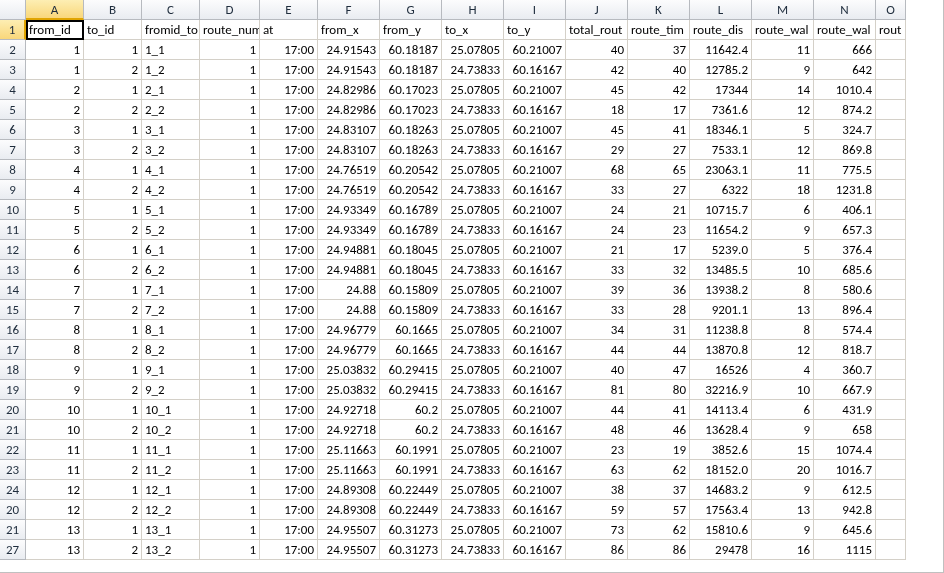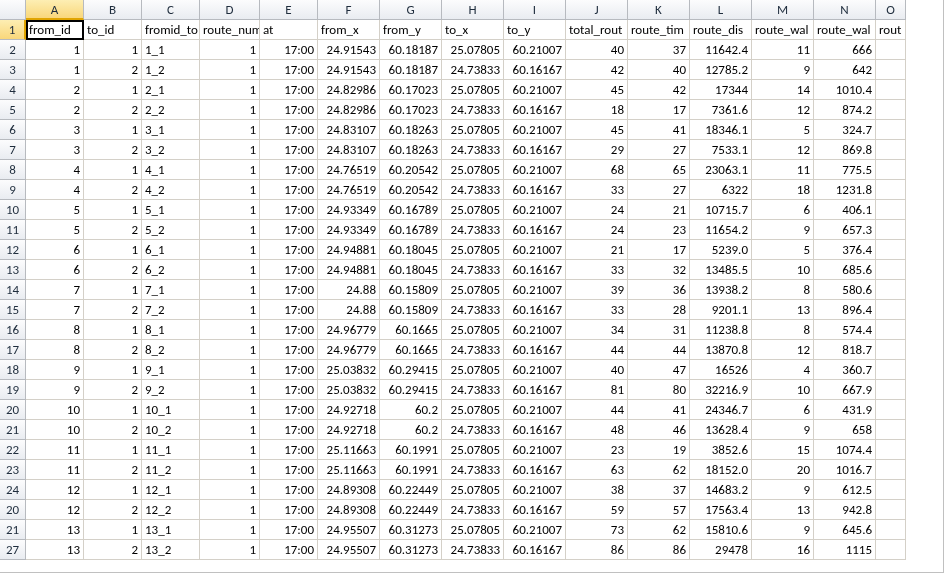--- a/index.html
+++ b/index.html
@@ -445,21 +445,21 @@
       <div class="cell cB num">1</div>
       <div class="cell cC txt">10_1</div>
       <div class="cell cD num">1</div>
       <div class="cell cE num">17:00</div>
       <div class="cell cF num">24.92718</div>
       <div class="cell cG num">60.2</div>
       <div class="cell cH num">25.07805</div>
       <div class="cell cI num">60.21007</div>
       <div class="cell cJ num">44</div>
       <div class="cell cK num">41</div>
-      <div class="cell cL num">24346.7</div>
+      <div class="cell cL num">14113.4</div>
       <div class="cell cM num">6</div>
       <div class="cell cN num">431.9</div>
       <div class="cell cO num"></div>
     </div>
     <div class="row">
       <div class="rowh">21</div>
       <div class="cell cA num">10</div>
       <div class="cell cB num">2</div>
       <div class="cell cC txt">10_2</div>
       <div class="cell cD num">1</div>

